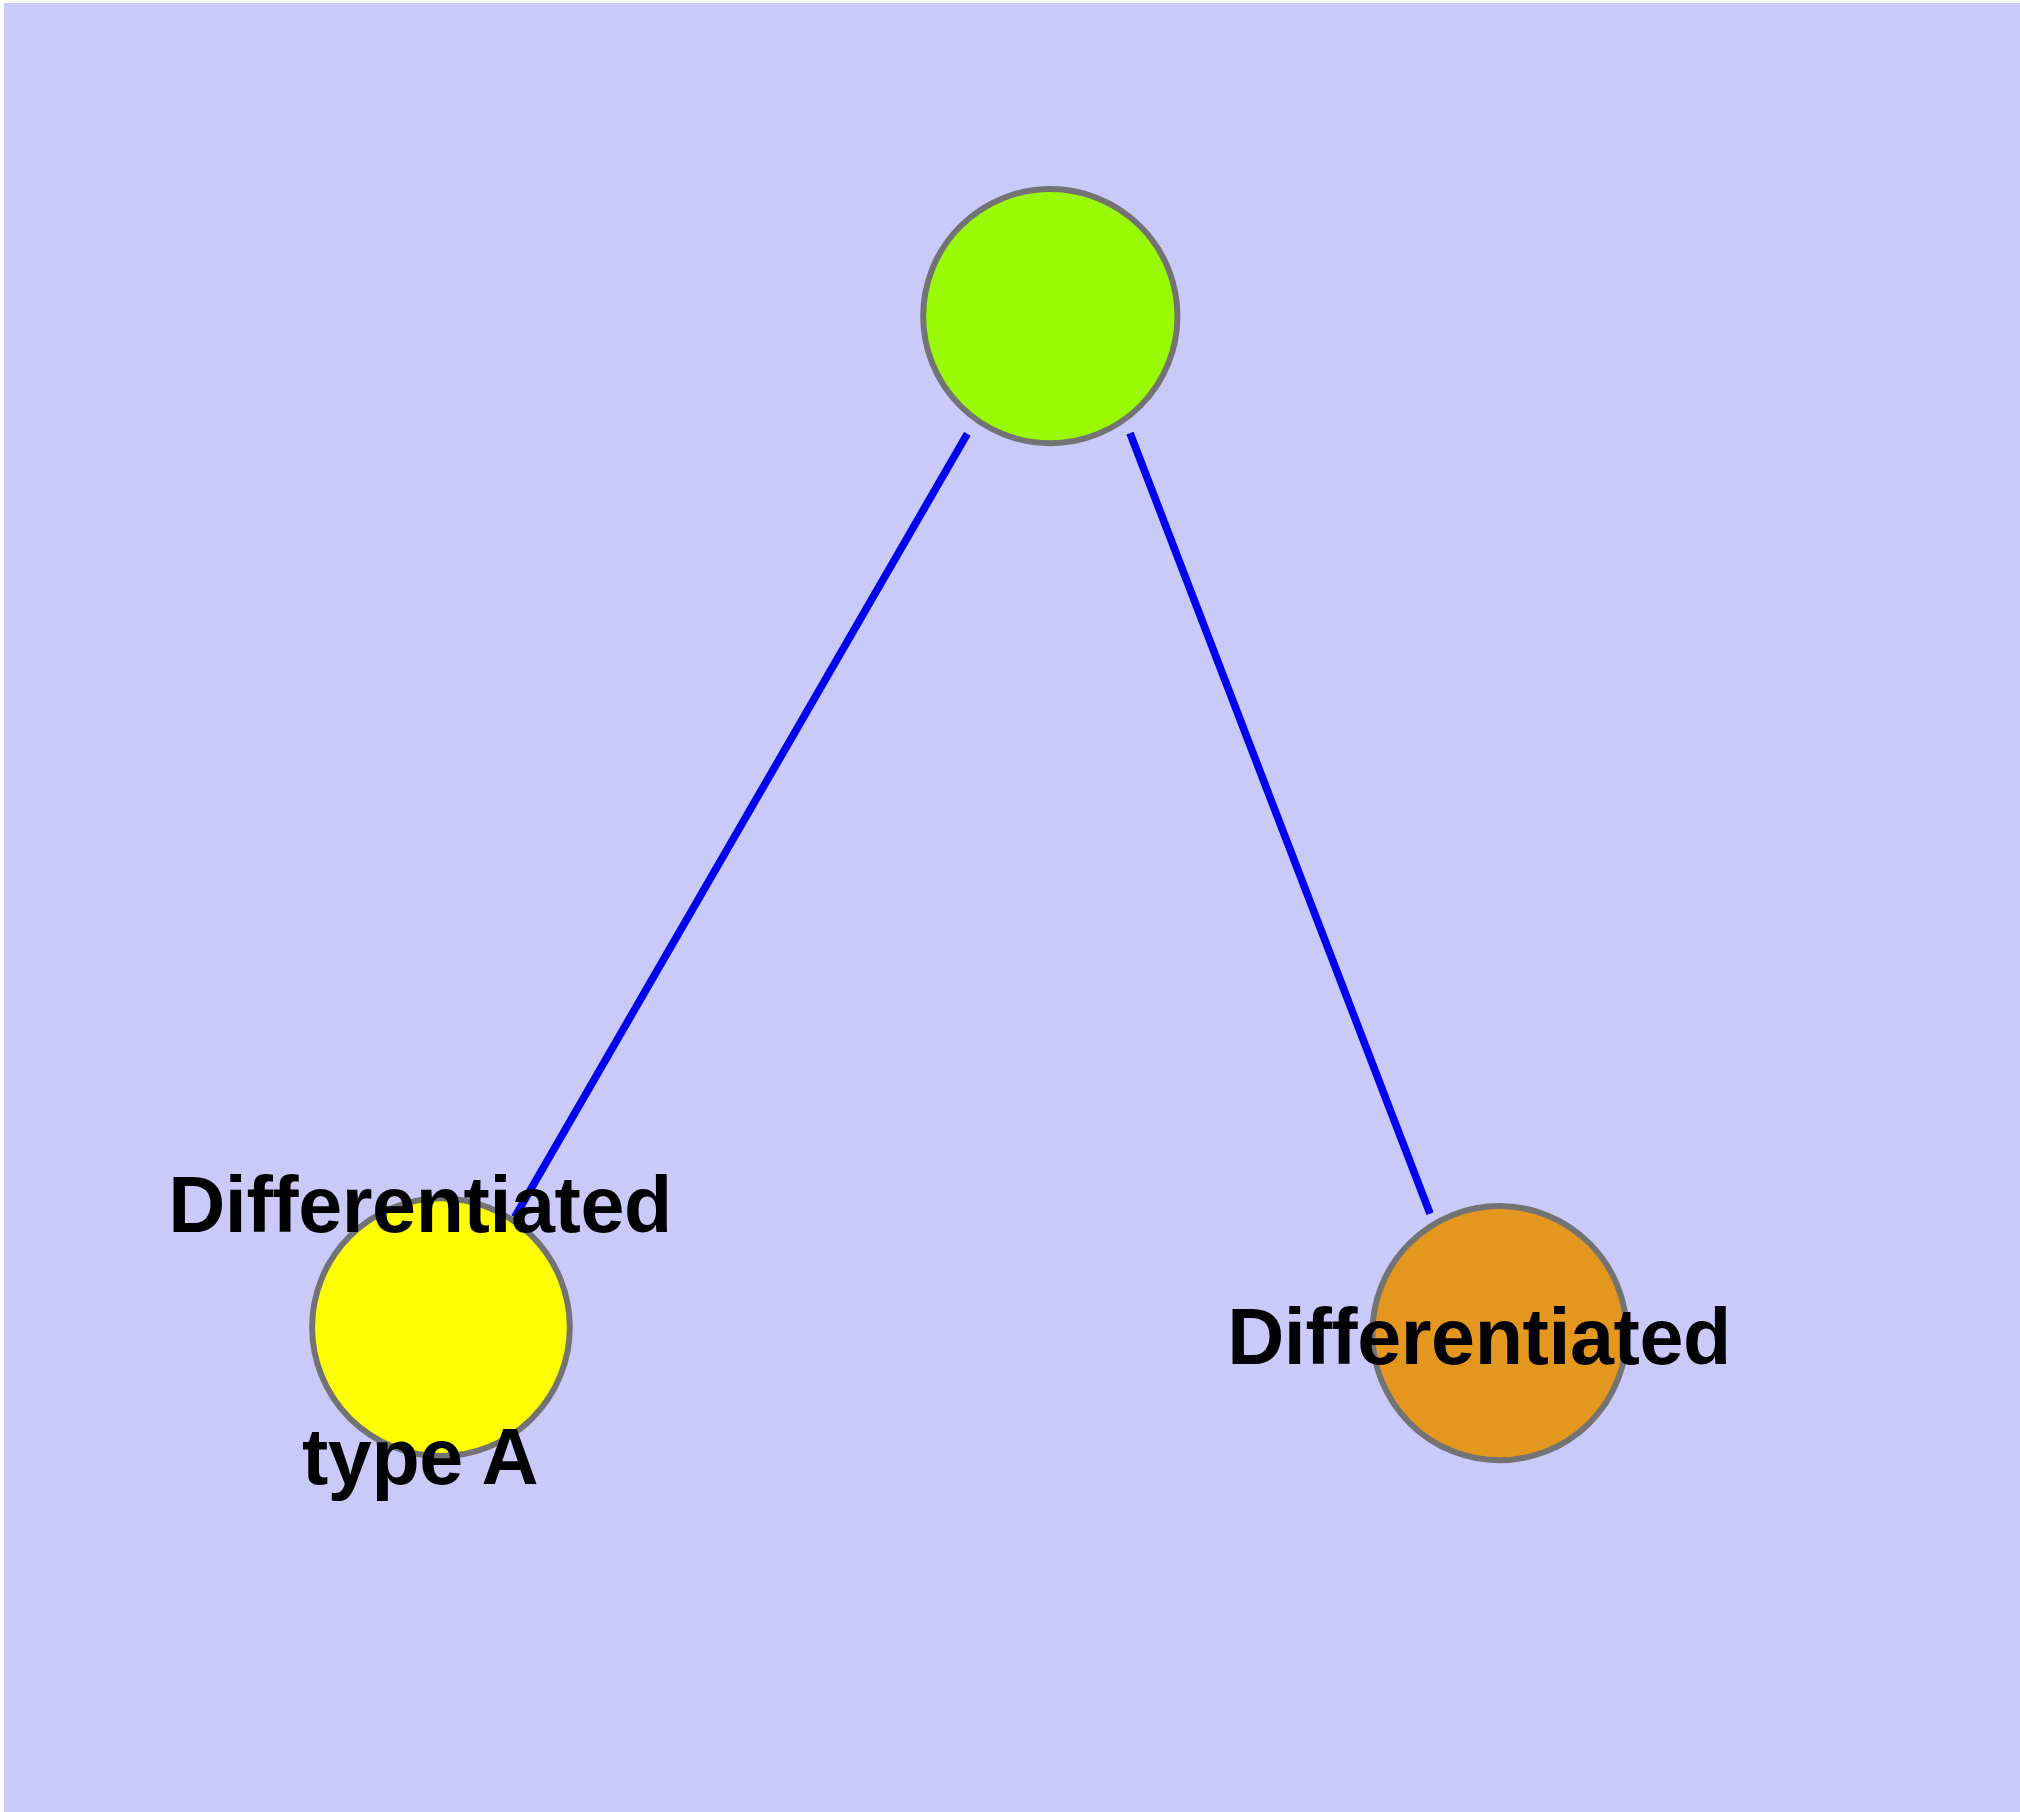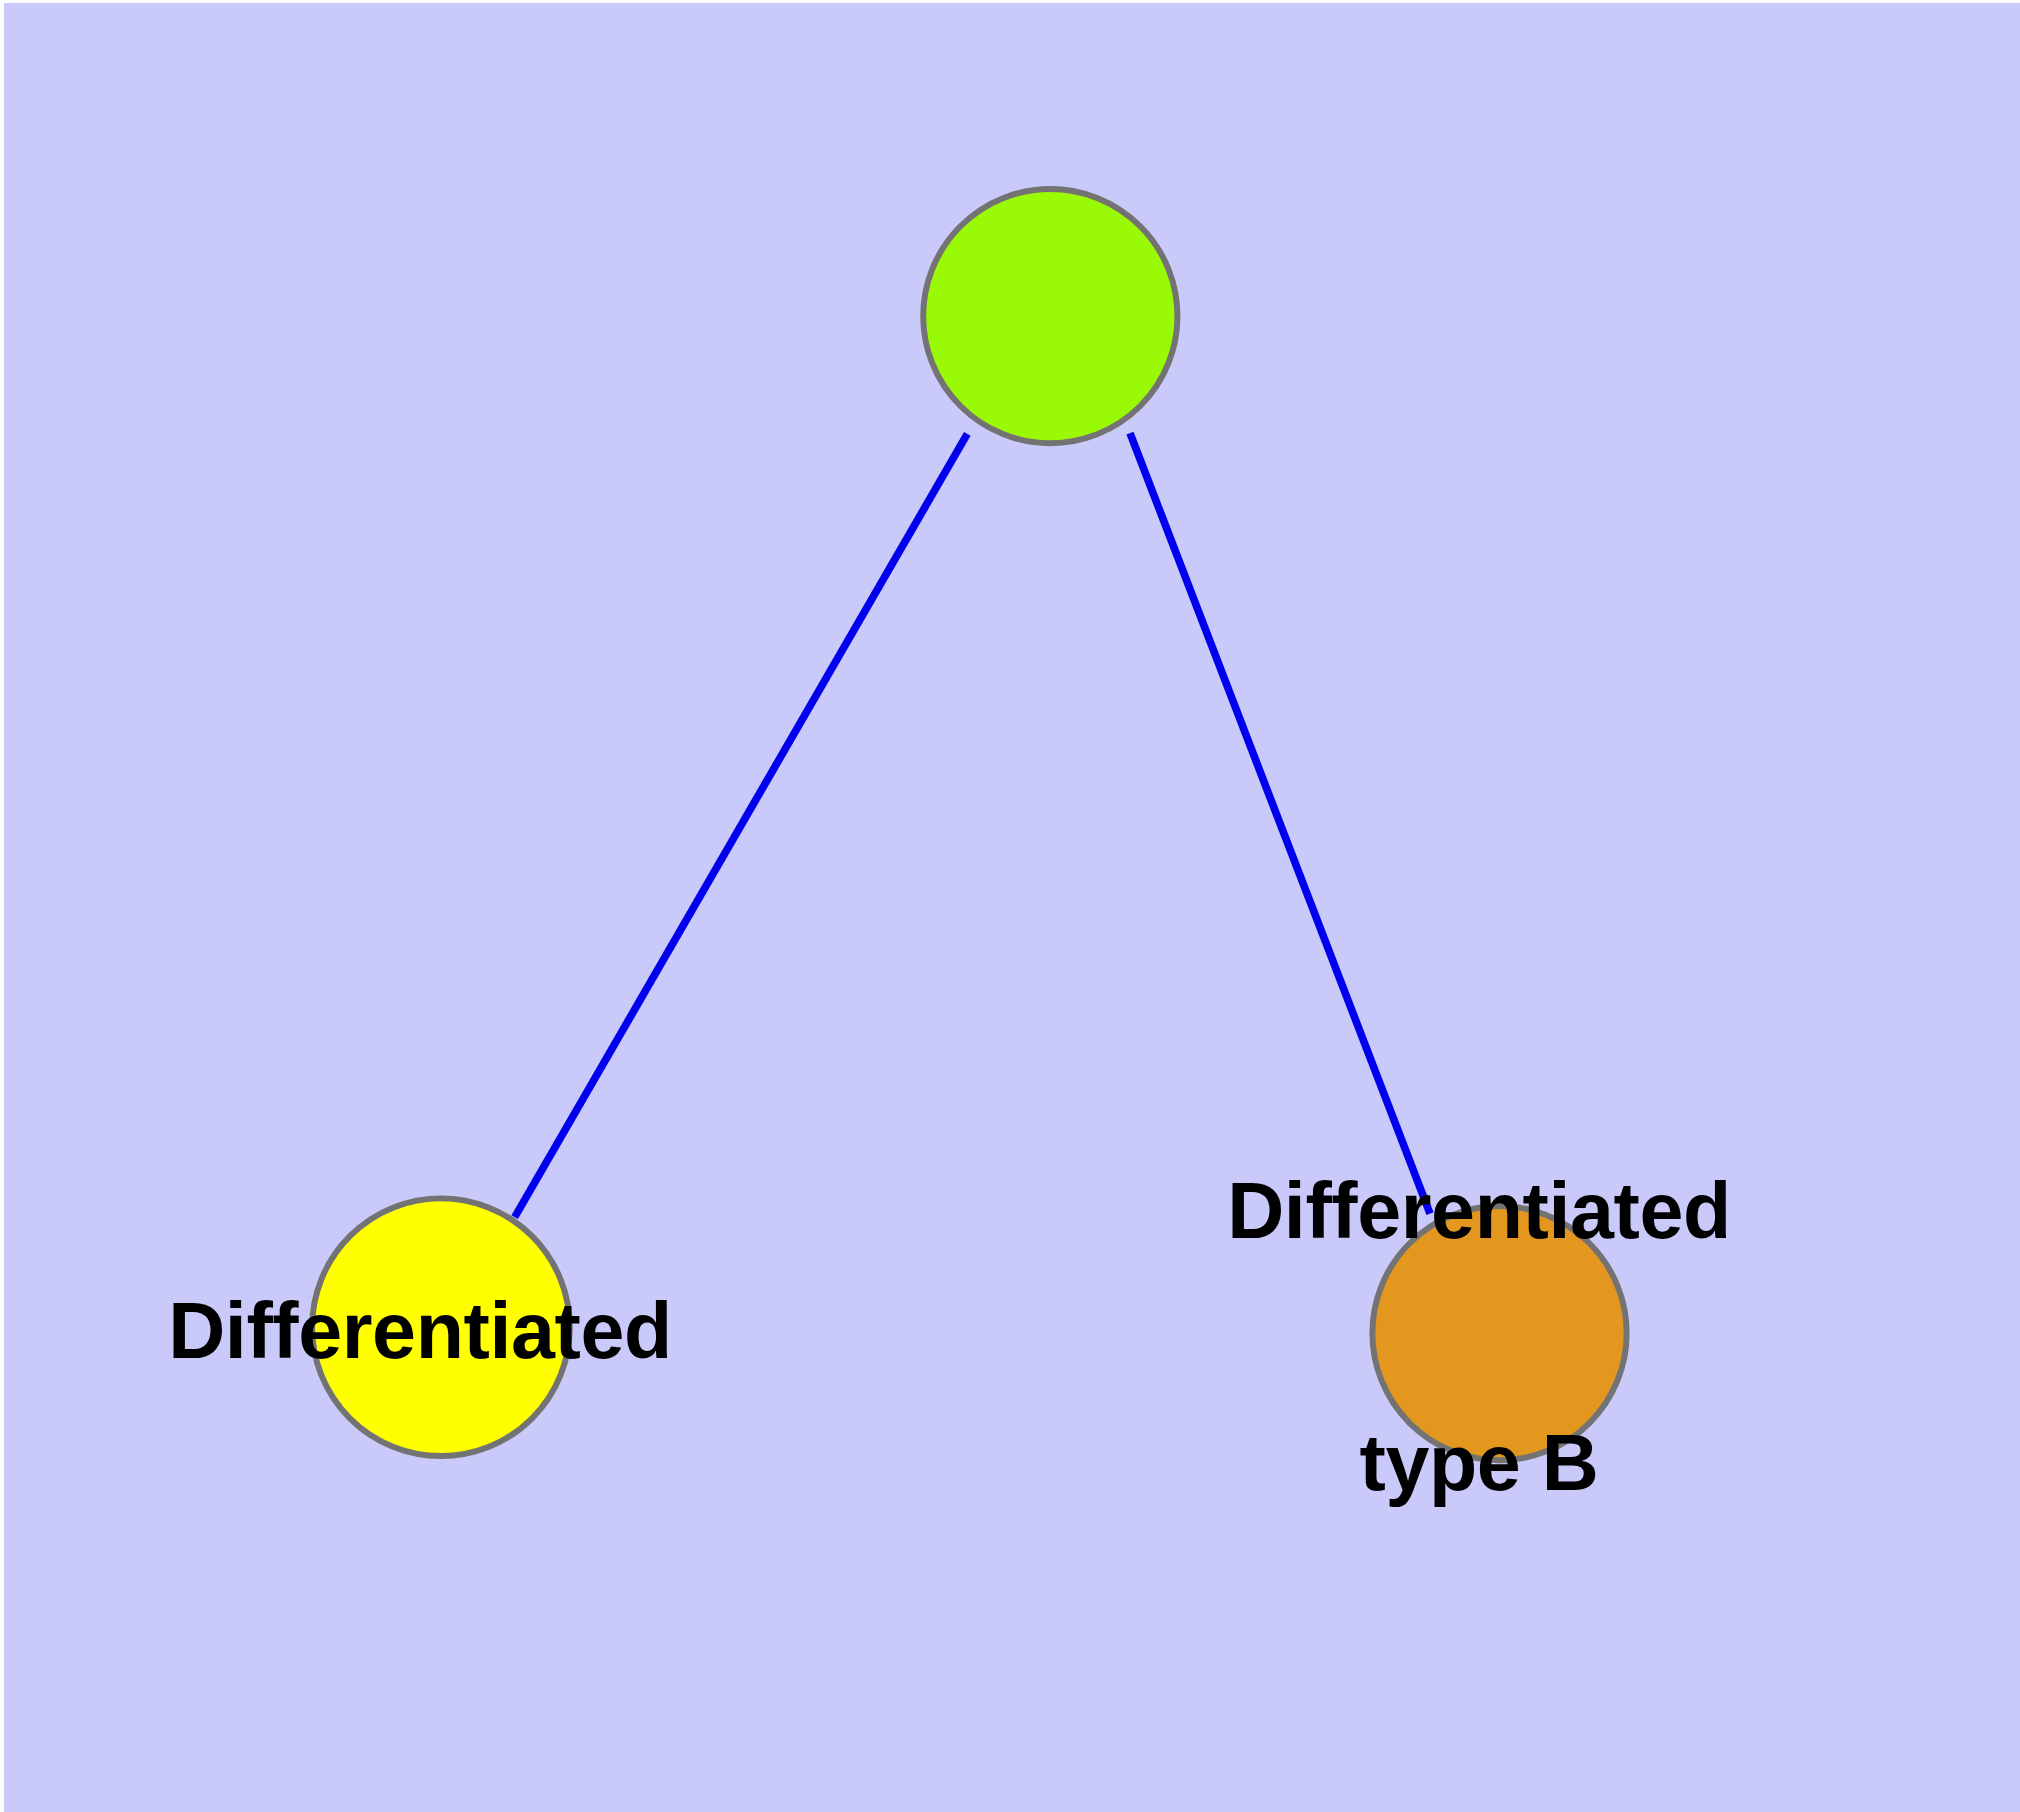--- a/index.html
+++ b/index.html
@@ -60,21 +60,21 @@
     <g>
       <circle id="node0" cx="1239" cy="373" r="150" fill="#9afa05" stroke="#737373" stroke-width="7"></circle>
       <circle id="node1" cx="520" cy="1566" r="152" fill="#ffff00" stroke="#737373" stroke-width="7"></circle>
       <circle id="node2" cx="1769" cy="1573" r="150" fill="#e3971f" stroke="#737373" stroke-width="7"></circle>
     </g>
   </svg>
 
 
   <div class="node-label" id="label1" style="left: 420px; top: 1331px; font-size: 79px; color: rgb(0, 0, 0);">
     <div>Differentiated</div>
+    <div>type A</div>
   </div>
 
   <div class="node-label" id="label2" style="left: 1479px; top: 1337px; font-size: 79px; color: rgb(0, 0, 0);">
     <div>Differentiated</div>
-    <div>type B</div>
   </div>
 
 </div>
 
 
 </body></html>

